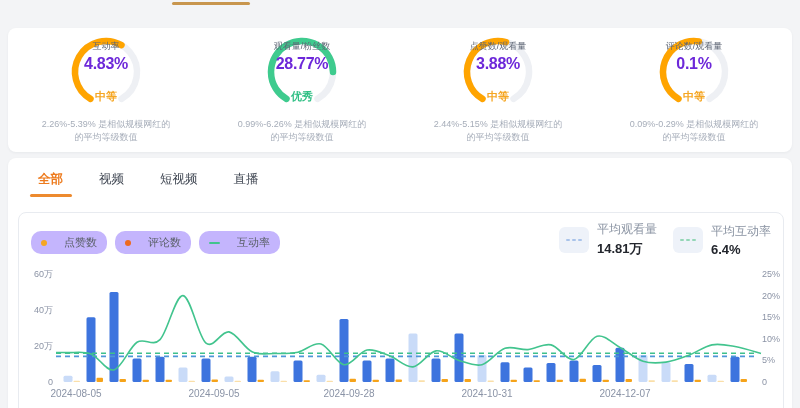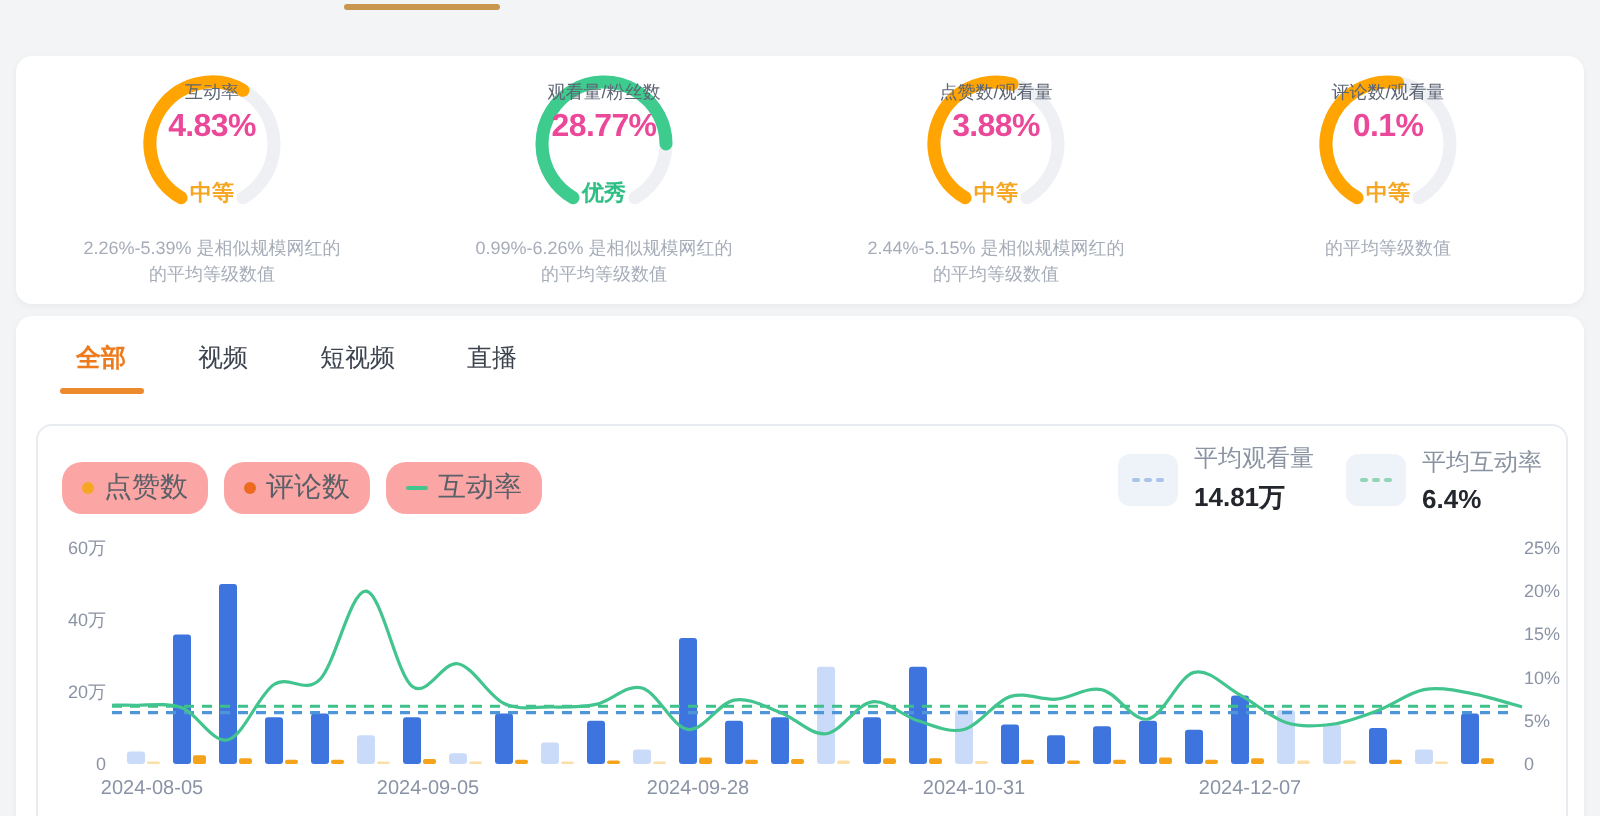--- a/index.html
+++ b/index.html
@@ -13,40 +13,40 @@
           box-shadow:0 1px 3px rgba(25,35,60,0.05); }
 
   
   .gauges-card { left:8px; top:28px; width:784px; height:124px; display:flex; }
   .gauge-col { flex:1; display:flex; flex-direction:column; align-items:center; padding-top:7px; }
   .gauge-wrap { position:relative; width:74px; height:74px; }
   .gauge-svg { position:absolute; left:0; top:0; }
   .gauge-text { position:absolute; left:-40px; right:-40px; top:0; height:74px;
                 display:flex; flex-direction:column; align-items:center; justify-content:center; }
   .g-label { font-size:9px; color:#5d6574; margin-bottom:2px; }
-  .g-value { font-size:16px; font-weight:bold; color:#ec4899; letter-spacing:-0.3px; }
+  .g-value { font-size:16px; font-weight:bold; color:#6d28d9; letter-spacing:-0.3px; }
   .g-status { font-size:11px; font-weight:bold; margin-top:16px; }
   .g-desc { margin-top:9px; text-align:center; font-size:9px; line-height:13px; color:#a6adb9; }
 
   
   .content-card { left:8px; top:158px; width:784px; height:262px; }
   .tabs { display:flex; gap:36px; padding:13px 0 0 30px; }
   .tab { position:relative; font-size:12.5px; color:#3d4450; padding-bottom:9px; cursor:pointer;text-align:center; }
   .tab.active { color:#ed7b1e; font-weight:bold; }
   .tab.active::after { content:""; position:absolute; left:50%; transform:translateX(-50%);
                        bottom:0; width:42px; height:3px; border-radius:2px; background:#ed8a2e; }
 
   .inner-card { position:absolute; left:10px; right:8px; top:54px; height:208px;
                 background:#fff; border:1px solid #e8ebf0; border-radius:8px; }
 
   .panel-head { position:absolute; left:12px; right:12px; top:8px; display:flex;
                 justify-content:space-between; align-items:flex-start; z-index:2; }
   .legend { display:flex; gap:8px; margin-top:10px; }
-  .chip { display:flex; align-items:center; gap:5px; background:#fca5a5; border-radius:10px;
-          padding:4px 10px; font-size:14px; color:#5a6068; cursor:pointer; }
+  .chip { display:flex; align-items:center; gap:17px; background:#c4b5fd; border-radius:10px;
+          padding:4px 10px; font-size:11px; color:#5a6068; cursor:pointer; }
   .chip .dot { width:6px; height:6px; border-radius:3px; }
   .chip .line-swatch { width:11px; height:2px; border-radius:1px; }
 
   .stats { display:flex; gap:16px; }
   .stat { display:flex; align-items:center; gap:8px; }
   .stat-icon { width:30px; height:26px; background:#eef2f9; border-radius:6px;
                display:flex; align-items:center; justify-content:center; gap:2px; }
   .stat-icon i { width:4px; height:2px; border-radius:1px; display:block; }
   .stat-text { display:flex; flex-direction:column; }
   .stat-label { font-size:12px; color:#8a93a2; }
@@ -121,20 +121,21 @@
           <path d="M21.50 63.85 A31 31 0 1 1 52.50 63.85" stroke="#eef0f4" stroke-width="6.5" fill="none" stroke-linecap="round"></path>
           <path d="M21.50 63.85 A31 31 0 0 1 41.85 6.38" stroke="#ffa400" stroke-width="6.5" fill="none" stroke-linecap="round"></path>
         </svg>
       <div class="gauge-text">
         <div class="g-label">评论数/观看量</div>
         <div class="g-value">0.1%</div>
         <div class="g-status" style="color: rgb(245, 166, 35);">中等</div>
       </div>
     </div>
     <div class="g-desc">
+      <div>0.09%-0.29% 是相似规模网红的</div>
       <div>的平均等级数值</div>
     </div>
   </div>
 
 </section>
 
 <section class="card content-card">
 
   <div class="tabs">
     <div class="tab active"><span>全部</span></div>

